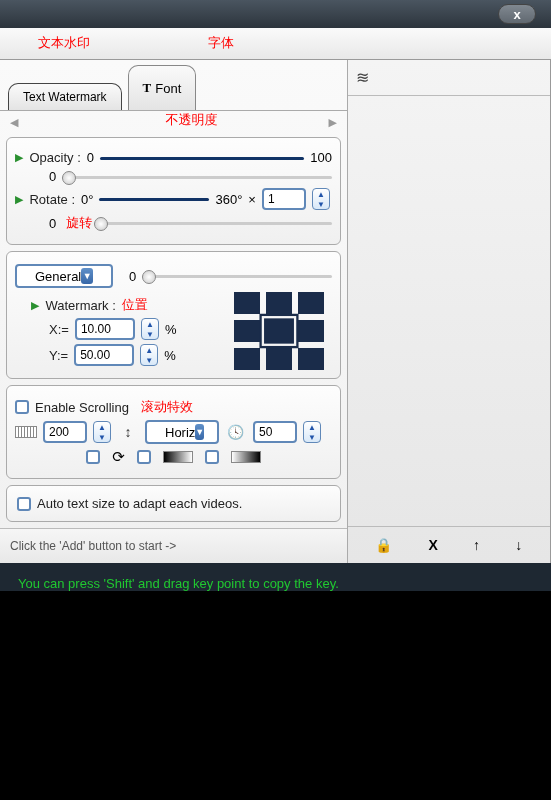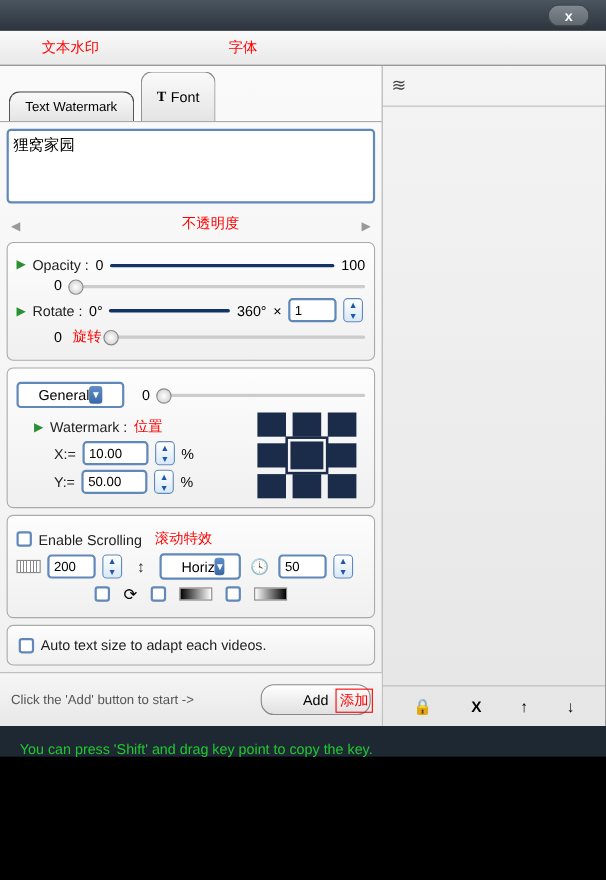--- a/index.html
+++ b/index.html
@@ -72,21 +72,20 @@
   <div class="left-panel">
 
     <div class="tab-row">
       <div class="tab active">Text Watermark</div>
       <div class="tab tab-font">
         <span style="font-family:serif;font-weight:bold">T</span>
         <span>Font</span>
       </div>
     </div>
 
-    <textarea class="text-input-area" style="">狸窝家园</textarea>
 
     <div class="arrow-bar">
       <span class="arr-left">◀</span>
       <span class="line"></span>
       <span class="ann" style="left:18px;top:-2px;position:relative">不透明度</span>
       <span class="line"></span>
       <span class="arr-right">▶</span>
     </div>
 
     <div class="section">
@@ -220,24 +219,20 @@
 
     <div class="section" style="padding:6px 10px">
       <div class="row">
         <span class="checkbox-box"></span>
         <label>Auto text size to adapt each videos.</label>
       </div>
     </div>
 
     <div class="add-bar">
       <span class="hint">Click the 'Add' button to start -&gt;</span>
-      <div style="position:relative">
-        <button class="btn-add">Add</button>
-        <span class="ann" style="position:absolute;right:-2px;top:4px;border:1.5px solid #f00;padding:1px 3px">添加</span>
-      </div>
     </div>
   </div>
 
   <div class="right-panel">
     <div class="right-tools">
       <span class="tool-icon">≋</span>
     </div>
     <div class="right-body"></div>
     <div class="right-bottom">
       <span>🔒</span>

